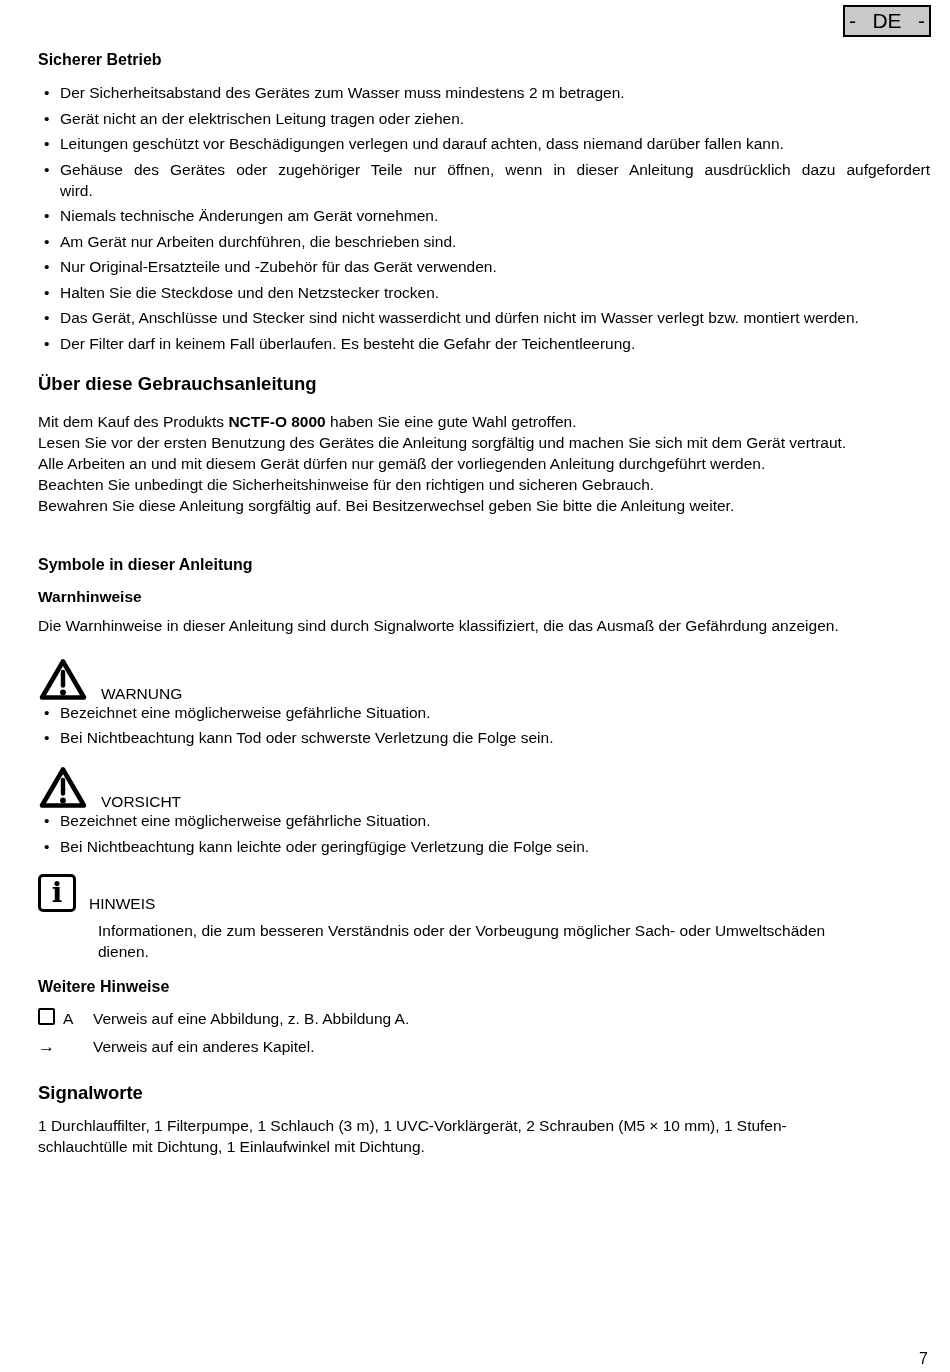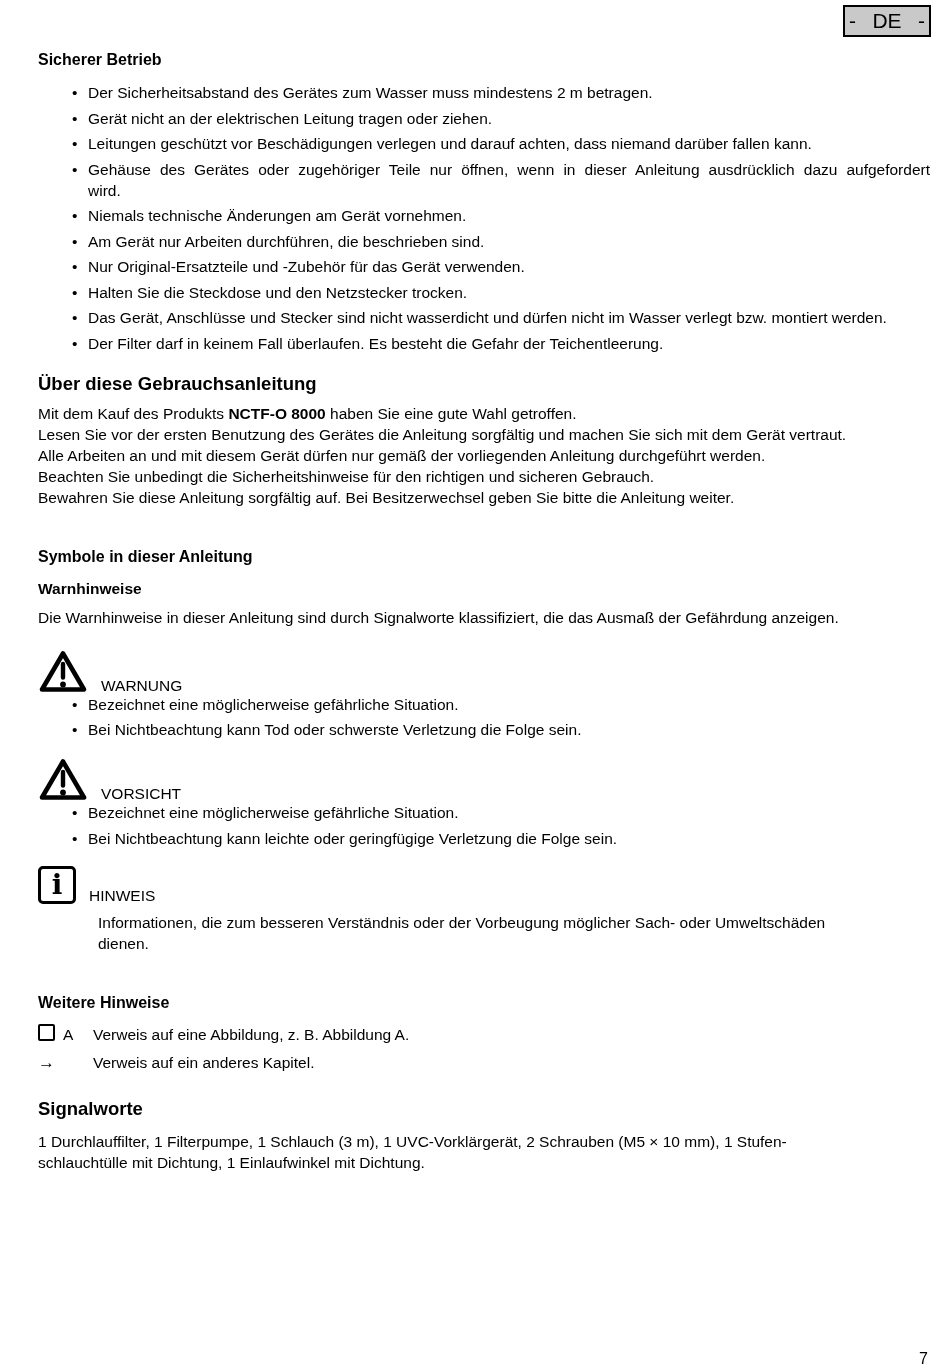--- a/index.html
+++ b/index.html
@@ -23,34 +23,33 @@
     padding: 0 4px;
     font-size: 21px; line-height: 28px;
   }
 
   
   .h-large { font-size: 18.5px; font-weight: bold; line-height: 22px; margin: 0; }
   .h-med   { font-size: 16px;   font-weight: bold; line-height: 19px; margin: 0; }
   .h-small { font-size: 15.5px; font-weight: bold; line-height: 18px; margin: 0; }
 
   #safe-title { margin-bottom: 13px; }
-  #about-title { margin-top: 19px; margin-bottom: 8px; }
+  #about-title { margin-top: 19px; margin-bottom: 16px; }
   #symbols-title { margin-top: 39px; }
   #warnhinweise-title { margin-top: 14px; margin-bottom: 9px; }
-  #further-title { margin-top: 39px; margin-bottom: 12px; }
+  #further-title { margin-top: 15px; margin-bottom: 12px; }
   #delivery-title { margin-top: 25px; margin-bottom: 11px; }
 
   
   ul.blist { list-style: none; margin: 0; padding: 0 0 0 22px; }
   ul.blist > li {
     position: relative;
     line-height: 21px;
     margin-bottom: 4.5px;
     text-align: justify;
-    margin-left: 28px;
   }
   ul.blist > li::before {
     content: "\2022";
     position: absolute; left: -16px; top: 0;
   }
   .b-line { display: block; }
   .stretch { text-align: justify; text-align-last: justify; }
 
   .para-line { line-height: 21px; }
   .bold { font-weight: bold; }

